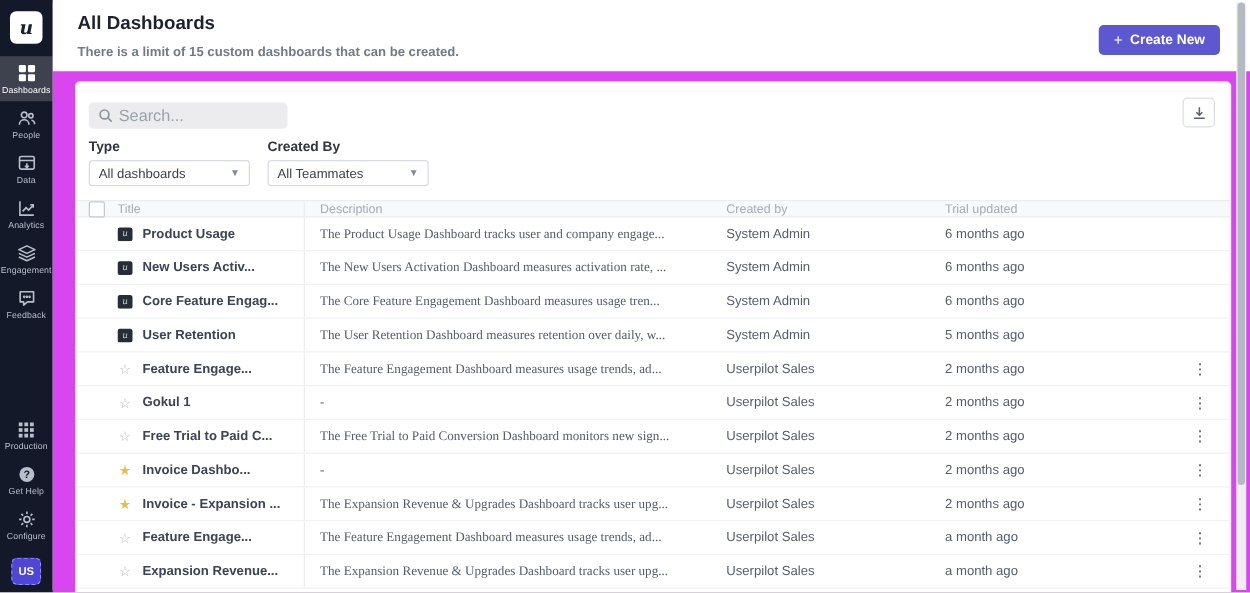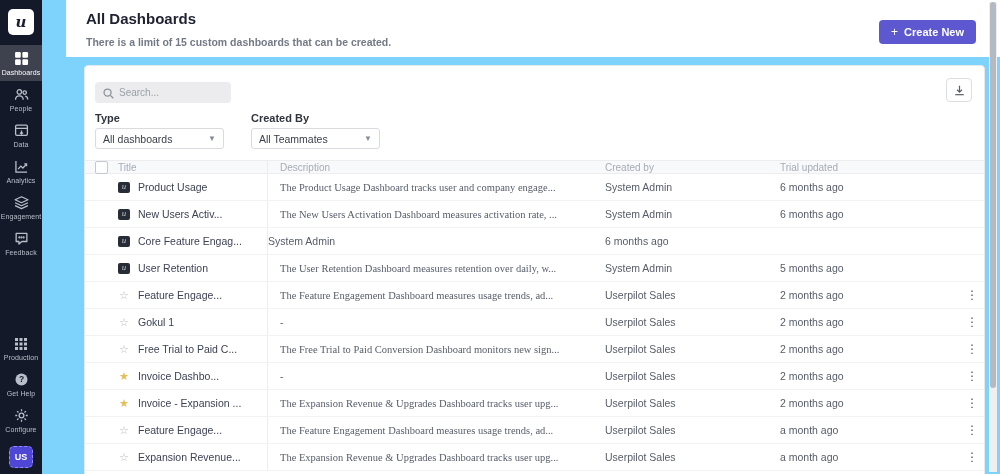--- a/index.html
+++ b/index.html
@@ -21,46 +21,46 @@
   .nav-item.active { background:rgba(255,255,255,.18); }
   .nav-item svg { display:block; }
   .nav-label { font-size:7px; color:#b9bfca; letter-spacing:.1px; }
   .nav-item.active .nav-label { color:#ffffff; }
   .nav-bottom { margin-top:auto; width:100%; display:flex; flex-direction:column; align-items:center; }
   .avatar { width:24px; height:22px; background:#4f46d6; border:1px dashed #948cff; border-radius:5px;
             color:#fff; font-size:9px; font-weight:bold; display:flex; align-items:center;
             justify-content:center; margin:8px 0 6px 0; cursor:pointer; }
 
   
-  .main { position:absolute; left:42px; top:0; right:0; bottom:0; background:#7dd3fc;padding-left:24px; }
+  .main { position:absolute; left:42px; top:0; right:0; bottom:0; background:#d946ef; }
   .page-header { background:#fff; padding:10px 20px 10px 20px; height:57px; position:relative; }
   .page-title { font-size:15px; font-weight:bold; color:#1d2130; }
   .page-subtitle { font-size:10.5px; color:#737a86; margin-top:9px;font-weight:bold; }
   .create-btn { position:absolute; right:24px; top:20px; background:#5d58cf; color:#fff;
                 border:none; border-radius:4px; padding:5px 12px; font-size:11px; font-weight:bold;
                 display:flex; align-items:center; gap:6px; cursor:pointer;
                 font-family:"Liberation Sans", sans-serif; }
   .create-plus { font-size:12px; font-weight:normal; }
 
   .card { background:#fff; border:1px solid #e8e9ec; border-radius:4px; margin:8px 15px 0 18px;
           padding:16px 0 0 0; min-height:420px; position:relative; }
   .card-pad { padding:0 10px; }
 
   .search-wrap { position:relative; width:133px; }
-  .search-input { width:136px; height:21px; background:#ececee; border:none; border-radius:4px;
-                  padding:0 6px 0 24px; font-size:10px; color:#3c4049; outline:none;
+  .search-input { width:159px; height:21px; background:#ececee; border:none; border-radius:4px;
+                  padding:0 6px 0 24px; font-size:13px; color:#3c4049; outline:none;
                   font-family:"Liberation Sans", sans-serif; }
   .search-input::placeholder { color:#9aa0a8; }
   .search-icon { position:absolute; left:7px; top:4px; }
 
   .export-btn { position:absolute; right:12px; top:12px; width:26px; height:24px; background:#fff;
                 border:1px solid #dcdee3; border-radius:4px; display:flex; align-items:center;
                 justify-content:center; cursor:pointer; }
 
-  .filters { display:flex; gap:27px; margin-top:9px; }
+  .filters { display:flex; gap:14px; margin-top:9px; }
   .filter-label { font-size:11px; font-weight:bold; color:#30343e; }
   .select { margin-top:4px; width:129px; height:21px; border:1px solid #d9dbe0; border-radius:3px;
             background:#fff; display:flex; align-items:center; justify-content:space-between;
             padding:0 7px; font-size:10.5px; color:#3c4049; cursor:pointer; }
   .caret { font-size:8px; color:#868c96; }
 
   
   .table { margin-top:11px; }
   .thead, .trow { display:grid; grid-template-columns:33px 150px 337px 175px 180px 1fr; align-items:center; }
   .thead { background:#f8f9fb; border-top:1px solid #ededf0; border-bottom:1px solid #ededf0; height:14px; }
@@ -69,21 +69,21 @@
   .checkbox { width:13px; height:13px; border:1.5px solid #c4c8cf; border-radius:2px; background:#fff;
               margin-left:10px; cursor:pointer; }
   .trow { height:27px; border-bottom:1px solid #f1f2f4; }
   .cell-title-inner { display:flex; align-items:center; gap:8px; overflow:hidden; white-space:nowrap; }
   .row-icon { width:12px; display:inline-flex; justify-content:center; flex:0 0 12px; }
   .row-icon.sys { width:11px; height:11px; background:#272c37; border-radius:2px; color:#d4d8df;
                   font-size:7px; line-height:11px; text-align:center; font-family:"DejaVu Serif",serif;
                   font-style:italic; }
   .row-icon.star-outline { color:#b9bec7; font-size:11px; }
   .row-icon.star-filled  { color:#e5be56; font-size:11px; }
-  .row-title { font-size:10.5px; font-weight:normal; color:#3d4254; }
+  .row-title { font-size:10.5px; font-weight:bold; color:#3d4254; }
   .cell-desc { font-size:10.5px; color:#565c68; padding-left:12px; white-space:nowrap; overflow:hidden;font-family:Liberation Serif, serif; }
   .cell-created, .cell-updated { font-size:10.5px; color:#565c68; }
   .cell-actions { display:flex; justify-content:center; }
   .kebab { color:#4a4f59; font-size:12px; letter-spacing:0; cursor:pointer; line-height:1; padding:2px 4px; }
 
   
   .scrollbar-track { position:absolute; right:3px; top:2px; bottom:2px; width:8px; background:#efeff1; z-index:9; }
   .scrollbar-thumb { position:absolute; top:0; left:1px; width:6px; height:386px; background:#b4bac1; border-radius:3px; }
 </style>
 </head>
@@ -295,20 +295,21 @@
   </div>
 
   <div class="trow">
     <div></div>
     <div class="cell-divided">
                 <div class="cell-title-inner">
       <span class="row-icon sys">u</span>
       <span class="row-title">Core Feature Engag...</span>
     </div>
               </div>
+    <div class="cell-desc">The Core Feature Engagement Dashboard measures usage tren...</div>
     <div class="cell-created">System Admin</div>
     <div class="cell-updated">6 months ago</div>
     <div class="cell-actions">
                 <span class="kebab" style="visibility: hidden;">⋮</span>
               </div>
   </div>
 
   <div class="trow">
     <div></div>
     <div class="cell-divided">

